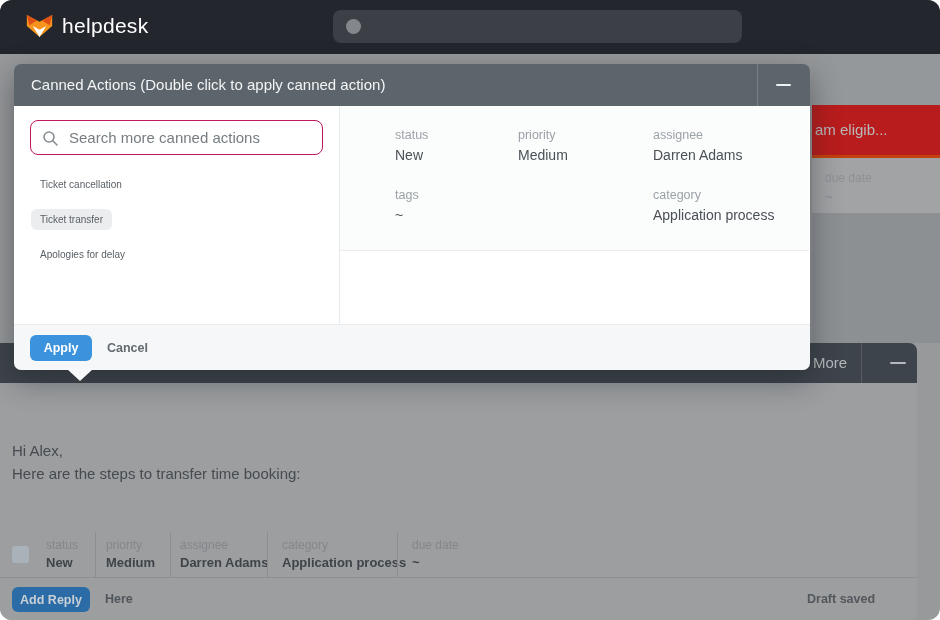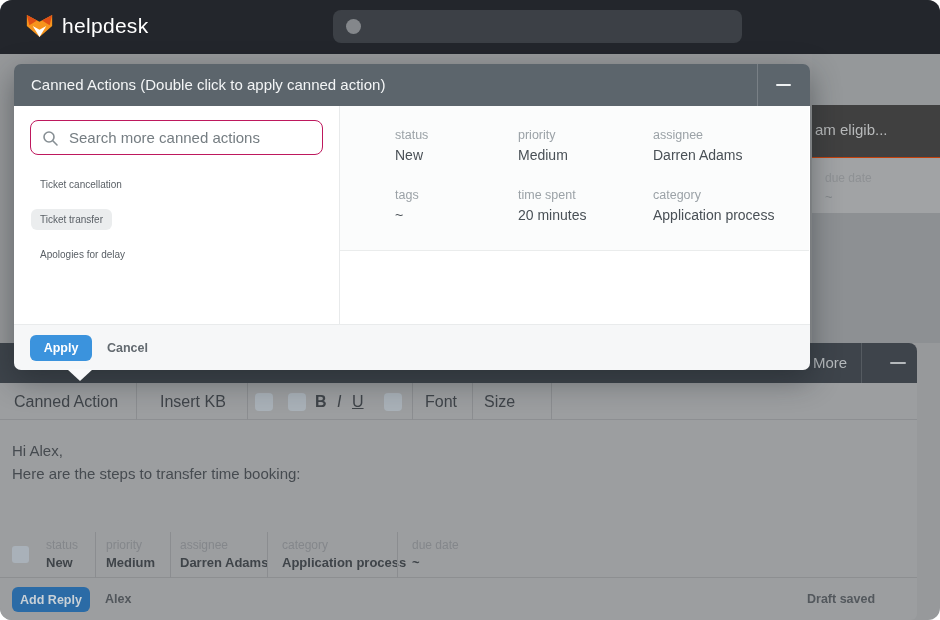--- a/index.html
+++ b/index.html
@@ -9,21 +9,21 @@
   
   .topbar{position:absolute;left:0;top:0;width:940px;height:54px;background:#23262c;}
   .brand{position:absolute;left:26px;top:13px;display:flex;align-items:center;gap:9px;}
   .brand-text{color:#ffffff;font-size:21px;font-weight:500;letter-spacing:.3px;}
   .gsearch{position:absolute;left:333px;top:10px;width:409px;height:33px;background:#3c4046;border-radius:8px;}
   .gsearch .dot{position:absolute;left:13px;top:9px;width:15px;height:15px;border-radius:50%;background:#84878b;}
 
   
   .ticket-col{position:absolute;left:812px;top:54px;width:128px;height:289px;}
   .tc-band1{position:absolute;left:0;top:0;width:128px;height:51px;background:#95989a;}
-  .tc-sec1{position:absolute;left:0;top:51px;width:128px;height:53px;background:#404040;border-bottom:1px solid #c2410c;text-align:right;}
+  .tc-sec1{position:absolute;left:0;top:51px;width:128px;height:53px;background:#b91c1c;border-bottom:3px solid #c2410c;text-align:right;}
   .tc-snippet{position:absolute;left:3px;top:16px;font-size:15px;color:#b7b9ba;white-space:nowrap;overflow:hidden;}
   .tc-sec2{position:absolute;left:0;top:104px;width:128px;height:55px;background:#a1a3a5;}
   .tc-duelabel{position:absolute;left:13px;top:13px;font-size:12px;color:#8e9194;}
   .tc-dueval{position:absolute;left:13px;top:31px;font-size:13px;color:#83878a;}
   .tc-band2{position:absolute;left:0;top:159px;width:128px;height:130px;background:#8d9093;}
 
   
   .ed-head{position:absolute;left:0;top:343px;width:917px;height:40px;background:#3e444b;border-radius:0 8px 0 0;}
   .ed-more{position:absolute;left:813px;top:0;height:40px;line-height:40px;font-size:15px;color:#b5b9bc;}
   .ed-head-div{position:absolute;left:861px;top:0;width:1px;height:40px;background:#555b61;}
@@ -123,37 +123,20 @@
   <div class="ed-head">
     <span class="ed-more">More</span>
     <span class="ed-head-div"></span>
     <span class="ed-min">
       <span class="bar"></span>
     </span>
   </div>
 
   <div class="ed-main">
 
-    <div class="ed-toolbar">
-      <span class="tb-txt" style="left:14px">Canned Action</span>
-      <span class="tb-div" style="left:136px"></span>
-      <span class="tb-txt" style="left:160px">Insert KB</span>
-      <span class="tb-div" style="left:247px"></span>
-      <span class="tb-sq" style="left:255px"></span>
-      <span class="tb-sq" style="left:288px"></span>
-      <span class="tb-txt tb-b" style="left:315px">B</span>
-      <span class="tb-txt tb-i" style="left:337px">I</span>
-      <span class="tb-txt tb-u" style="left:352px">U</span>
-      <span class="tb-sq" style="left:384px"></span>
-      <span class="tb-div" style="left:412px"></span>
-      <span class="tb-txt" style="left:425px">Font</span>
-      <span class="tb-div" style="left:472px"></span>
-      <span class="tb-txt" style="left:484px">Size</span>
-      <span class="tb-div" style="left:551px"></span>
-    </div>
 
     <div class="ed-body">
       <div class="ed-line" style="top:22px">Hi Alex,</div>
       <div class="ed-line" style="top:45px">Here are the steps to transfer time booking:</div>
     </div>
 
     <div class="ed-meta">
       <span class="meta-check"></span>
       <div class="meta-cell" style="left:46px">
         <div class="meta-label">status</div>
@@ -176,21 +159,21 @@
       </div>
       <span class="meta-div" style="left:397px"></span>
       <div class="meta-cell" style="left:412px">
         <div class="meta-label">due date</div>
         <div class="meta-value">~</div>
       </div>
     </div>
 
     <div class="ed-foot">
       <button class="addreply">Add Reply</button>
-      <span class="reset">Alex</span>
+      <span class="reset">Here</span>
       <span class="draft">Draft saved</span>
     </div>
   </div>
 
   <div class="modal">
     <div class="m-head">
       <span class="m-title">Canned Actions (Double click to apply canned action)</span>
       <span class="m-head-div"></span>
       <span class="m-min">
         <span class="bar"></span>
@@ -230,24 +213,20 @@
             <div class="fld-value">Medium</div>
           </div>
           <div class="fld" style="left:313px;top:22px">
             <div class="fld-label">assignee</div>
             <div class="fld-value">Darren Adams</div>
           </div>
           <div class="fld" style="left:55px;top:82px">
             <div class="fld-label">tags</div>
             <div class="fld-value">~</div>
           </div>
-          <div class="fld" style="left:178px;top:82px">
-            <div class="fld-label">time spent</div>
-            <div class="fld-value">20 minutes</div>
-          </div>
           <div class="fld" style="left:313px;top:82px">
             <div class="fld-label">category</div>
             <div class="fld-value">Application process</div>
           </div>
         </div>
       </div>
     </div>
 
     <div class="m-foot">
       <button class="apply">Apply</button>

